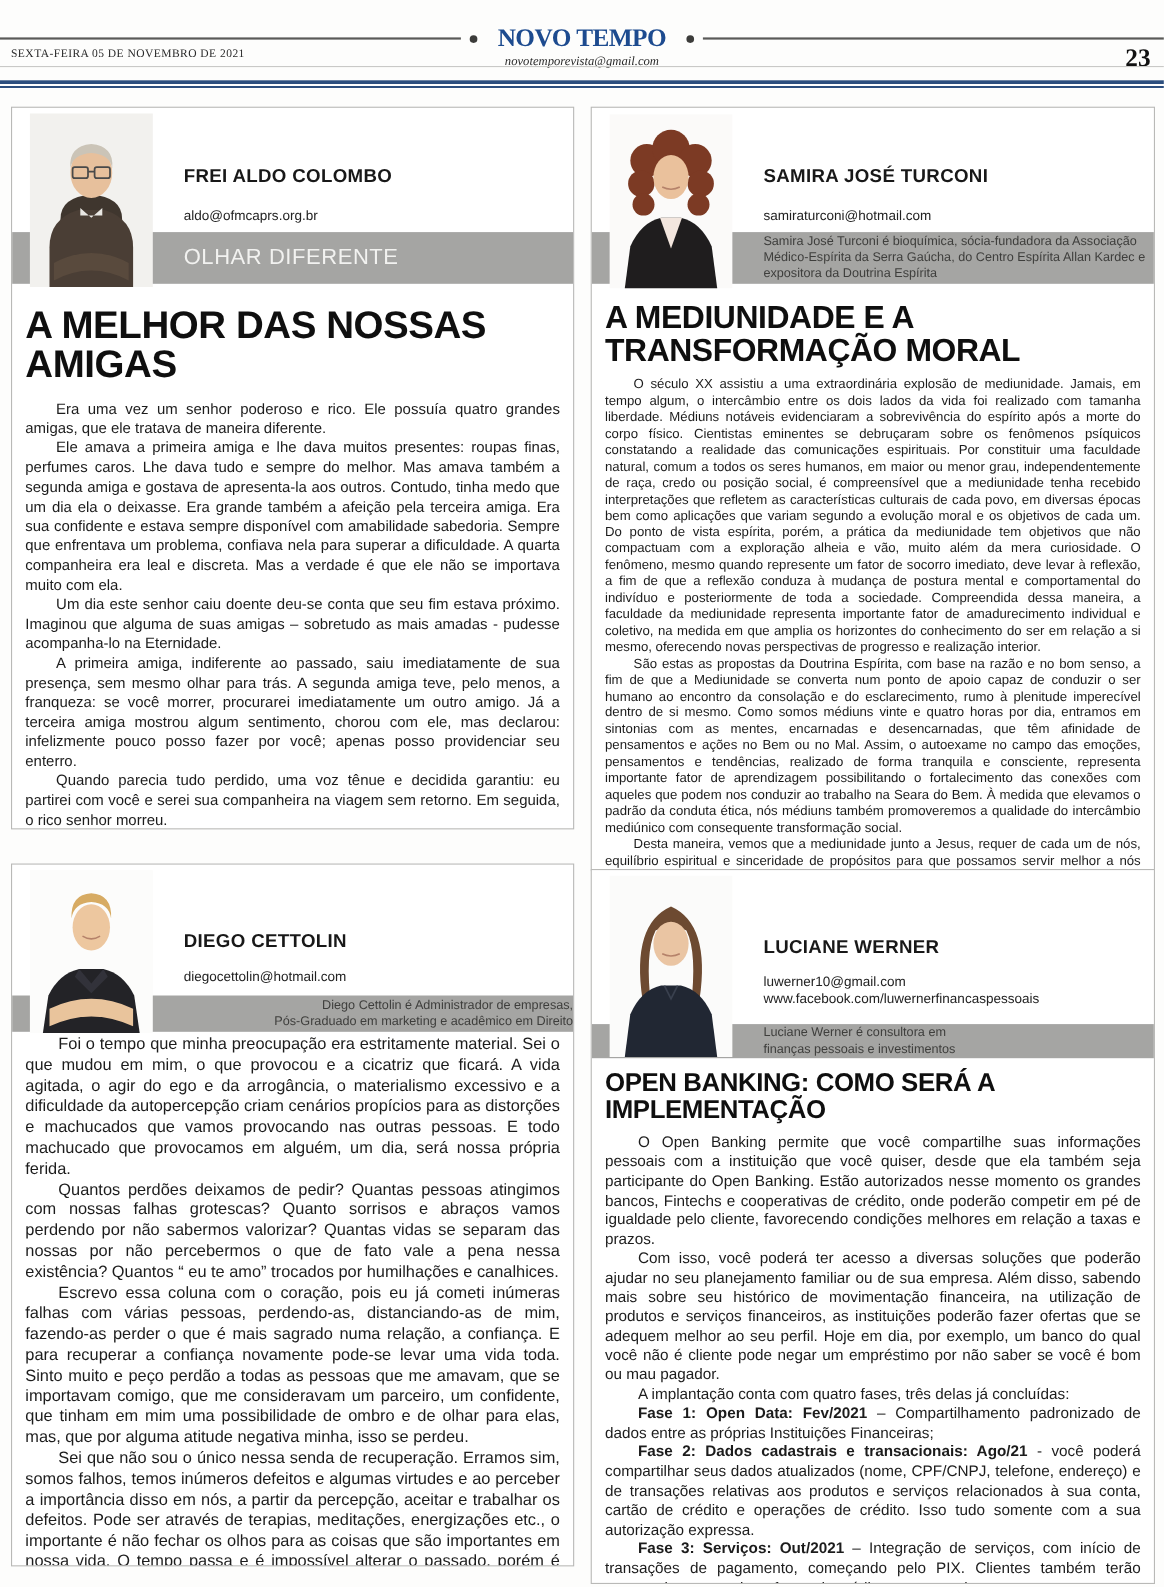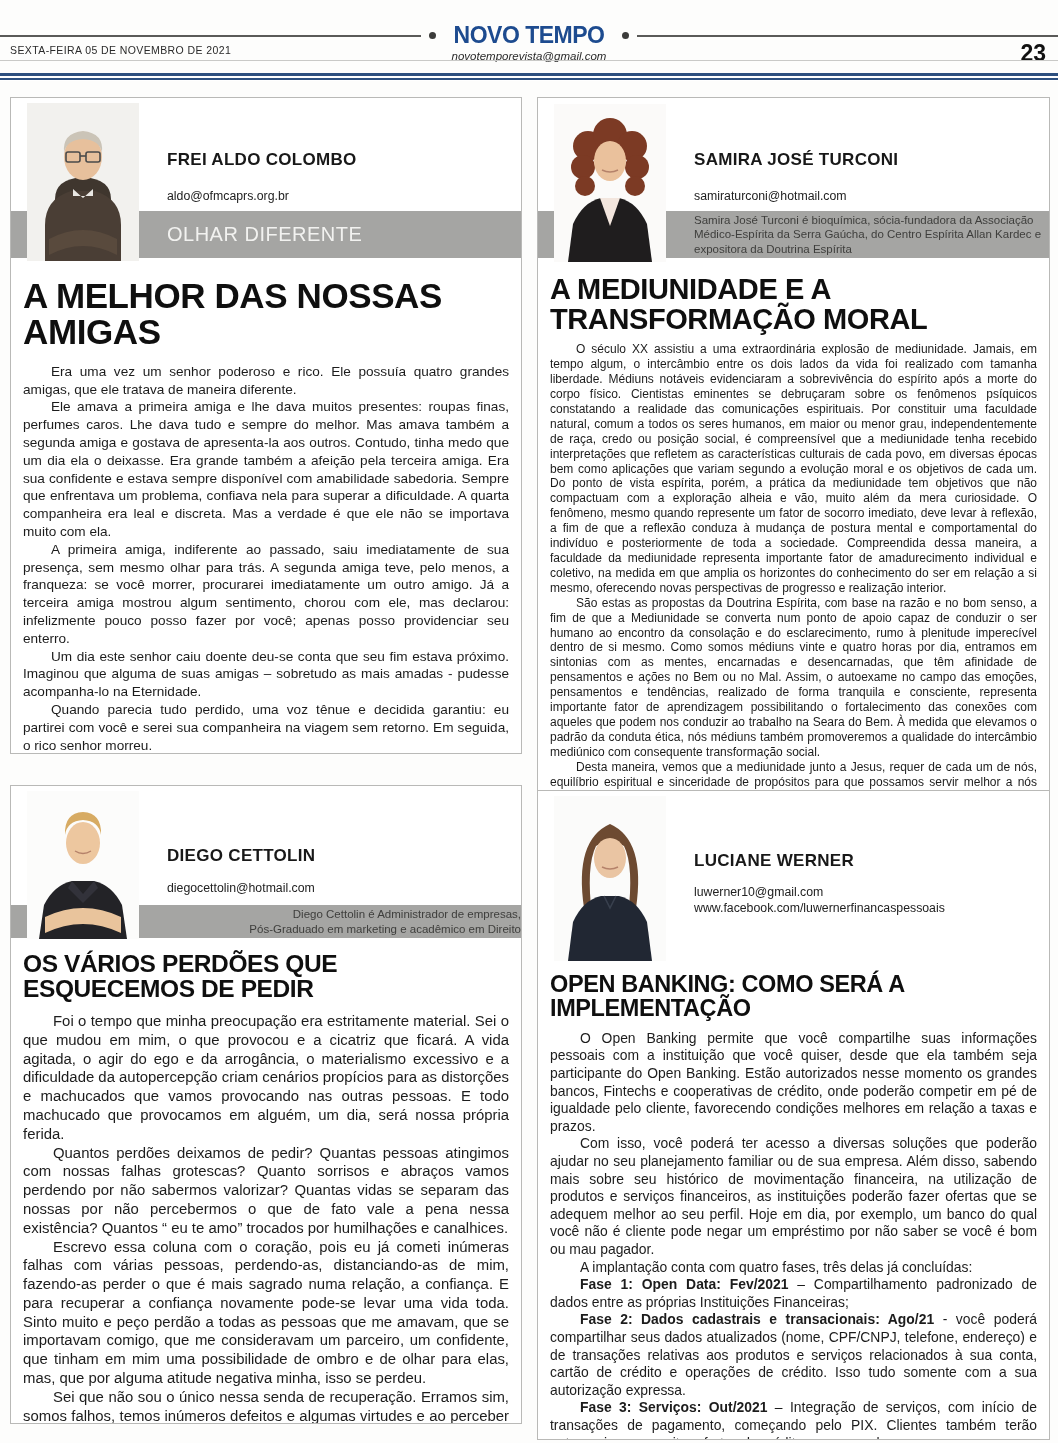--- a/index.html
+++ b/index.html
@@ -2,21 +2,21 @@
 <html><head>
 <meta charset="utf-8">
 <style>
   html,body{margin:0;padding:0;}
   body{
     width:1058px;height:1443px;position:relative;background:#fdfdfc;
     font-family:"Liberation Sans","DejaVu Sans",sans-serif;color:#1c1c1c;
     overflow:hidden;
   }
   
-  .page-header{position:absolute;top:0;left:0;width:1058px;height:97px;}
+  .page-header{position:absolute;top:0;left:0;width:1058px;height:97px;font-family:Liberation Serif, serif;}
   .masthead-row{position:absolute;top:22px;left:0;right:0;display:flex;align-items:center;}
   .mh-rule{flex:1;height:2px;background:#5a5a58;}
   .mh-dot{width:7px;height:7px;border-radius:50%;background:#3c3c3a;margin:0 8px;flex:0 0 auto;}
   .mh-title{flex:0 0 auto;margin:0 10px;font-size:23px;font-weight:bold;letter-spacing:-0.5px;color:#1d4b8f;}
   .mh-email{position:absolute;top:50px;left:0;right:0;text-align:center;font-style:italic;font-size:11.5px;color:#2a2a2a;}
   .mh-date{position:absolute;top:44px;left:10px;font-size:10.5px;letter-spacing:0.4px;color:#2a2a2a;}
   .mh-pageno{position:absolute;top:40px;right:12px;font-size:23px;font-weight:bold;color:#111;}
   .mh-grayline{position:absolute;top:60px;left:0;right:0;height:1px;background:#c9c9c7;}
   .mh-bluerule{position:absolute;top:73px;left:0;right:0;height:8px;
     background:linear-gradient(#2d4f7f 0 3px,#ffffff 3px 5px,#2d4f7f 5px 7px,#ffffff 7px 8px);}
@@ -99,22 +99,22 @@
       </svg>
     </div>
     <div class="author-name">FREI ALDO COLOMBO</div>
     <div class="author-contacts">aldo@ofmcaprs.org.br</div>
   </div>
   <div class="article-inner">
     <h2 class="headline">A MELHOR DAS NOSSAS AMIGAS</h2>
     <div class="body">
         <p>Era uma vez um senhor poderoso e rico. Ele possuía quatro grandes amigas, que ele tratava de maneira diferente.</p>
         <p>Ele amava a primeira amiga e lhe dava muitos presentes: roupas finas, perfumes caros. Lhe dava tudo e sempre do melhor. Mas amava também a segunda amiga e gostava de apresenta-la aos outros. Contudo, tinha medo que um dia ela o deixasse. Era grande também a afeição pela terceira amiga. Era sua confidente e estava sempre disponível com amabilidade sabedoria. Sempre que enfrentava um problema, confiava nela para superar a dificuldade. A quarta companheira era leal e discreta. Mas a verdade é que ele não se importava muito com ela.</p>
+        <p>Um dia este senhor caiu doente deu-se conta que seu fim estava próximo. Imaginou que alguma de suas amigas – sobretudo as mais amadas - pudesse acompanha-lo na Eternidade.</p>
         <p>A primeira amiga, indiferente ao passado, saiu imediatamente de sua presença, sem mesmo olhar para trás. A segunda amiga teve, pelo menos, a franqueza: se você morrer, procurarei imediatamente um outro amigo. Já a terceira amiga mostrou algum sentimento, chorou com ele, mas declarou: infelizmente pouco posso fazer por você; apenas posso providenciar seu enterro.</p>
-        <p>Um dia este senhor caiu doente deu-se conta que seu fim estava próximo. Imaginou que alguma de suas amigas – sobretudo as mais amadas - pudesse acompanha-lo na Eternidade.</p>
         <p>Quando parecia tudo perdido, uma voz tênue e decidida garantiu: eu partirei com você e serei sua companheira na viagem sem retorno. Em seguida, o rico senhor morreu.</p>
         <p>A primeira companheira é o corpo. Apesar de todo o esforço que fazemos para mantê-lo saudável e belo, ele nos deixa quando morremos. A segunda amiga representa nossa riqueza; ela imediatamente passa para outras mãos quando o seu senhor morre. A família, a terceira amiga, não pode acompanhar seu amado, apenas pode providenciar a sepultura. A quarta companheira, a mal amada, simboliza nossas boas obras, que nos acompanham até Deus.</p>
       </div>
   </div>
 </div>
 
 <div class="box b2">
   <div class="author-header">
     <div class="strip">
       <div class="bio-line">Samira José Turconi é bioquímica, sócia-fundadora da Associação</div>
@@ -164,32 +164,35 @@
         <ellipse cx="56" cy="52" rx="17" ry="21" fill="#edc79f"></ellipse>
         <path d="M38 44 Q37 22 56 21 Q75 22 74 44 Q72 30 56 29 Q40 30 38 44 Z" fill="#d7ab63"></path>
         <path d="M48 60 Q56 65 64 60" stroke="#b5826a" stroke-width="1.4" fill="none"></path>
         <path d="M18 126 Q56 108 94 126 L94 142 Q56 124 18 142 Z" fill="#e9c49c"></path>
       </svg>
     </div>
     <div class="author-name">DIEGO CETTOLIN</div>
     <div class="author-contacts">diegocettolin@hotmail.com</div>
   </div>
   <div class="article-inner">
-    <h2 class="headline">OS VÁRIOS PERDÕES QUE ESQUECEMOS DE PEDIR</h2>
     <div class="body">
         <p>Foi o tempo que minha preocupação era estritamente material. Sei o que mudou em mim, o que provocou e a cicatriz que ficará. A vida agitada, o agir do ego e da arrogância, o materialismo excessivo e a dificuldade da autopercepção criam cenários propícios para as distorções e machucados que vamos provocando nas outras pessoas. E todo machucado que provocamos em alguém, um dia, será nossa própria ferida.</p>
         <p>Quantos perdões deixamos de pedir? Quantas pessoas atingimos com nossas falhas grotescas? Quanto sorrisos e abraços vamos perdendo por não sabermos valorizar? Quantas vidas se separam das nossas por não percebermos o que de fato vale a pena nessa existência? Quantos “ eu te amo” trocados por humilhações e canalhices.</p>
         <p>Escrevo essa coluna com o coração, pois eu já cometi inúmeras falhas com várias pessoas, perdendo-as, distanciando-as de mim, fazendo-as perder o que é mais sagrado numa relação, a confiança. E para recuperar a confiança novamente pode-se levar uma vida toda. Sinto muito e peço perdão a todas as pessoas que me amavam, que se importavam comigo, que me consideravam um parceiro, um confidente, que tinham em mim uma possibilidade de ombro e de olhar para elas, mas, que por alguma atitude negativa minha, isso se perdeu.</p>
         <p>Sei que não sou o único nessa senda de recuperação. Erramos sim, somos falhos, temos inúmeros defeitos e algumas virtudes e ao perceber a importância disso em nós, a partir da percepção, aceitar e trabalhar os defeitos. Pode ser através de terapias, meditações, energizações etc., o importante é não fechar os olhos para as coisas que são importantes em nossa vida. O tempo passa e é impossível alterar o passado, porém é muito possível construir um futuro melhor. Perdão!</p>
       </div>
   </div>
 </div>
 
 <div class="box b4">
   <div class="author-header">
+    <div class="strip">
+      <div class="bio-line">Luciane Werner é consultora em</div>
+      <div class="bio-line">finanças pessoais e investimentos</div>
+    </div>
     <div class="photo">
       <svg viewBox="0 0 112 165">
         <rect width="112" height="165" fill="#fbfbfa"></rect>
         <path d="M30 112 Q20 44 56 28 Q92 44 82 112 L74 120 Q80 70 70 50 Q56 42 42 50 Q32 70 38 120 Z" fill="#6d4a31"></path>
         <path d="M14 165 L19 126 Q29 104 47 100 L65 100 Q83 104 93 126 L98 165 Z" fill="#212733"></path>
         <ellipse cx="56" cy="62" rx="16" ry="20" fill="#eac5a3"></ellipse>
         <path d="M48 71 Q56 75 64 71" stroke="#b5826a" stroke-width="1.4" fill="none"></path>
         <path d="M50 100 L56 112 L62 100" fill="none" stroke="#39404e" stroke-width="1.6"></path>
       </svg>
     </div>

